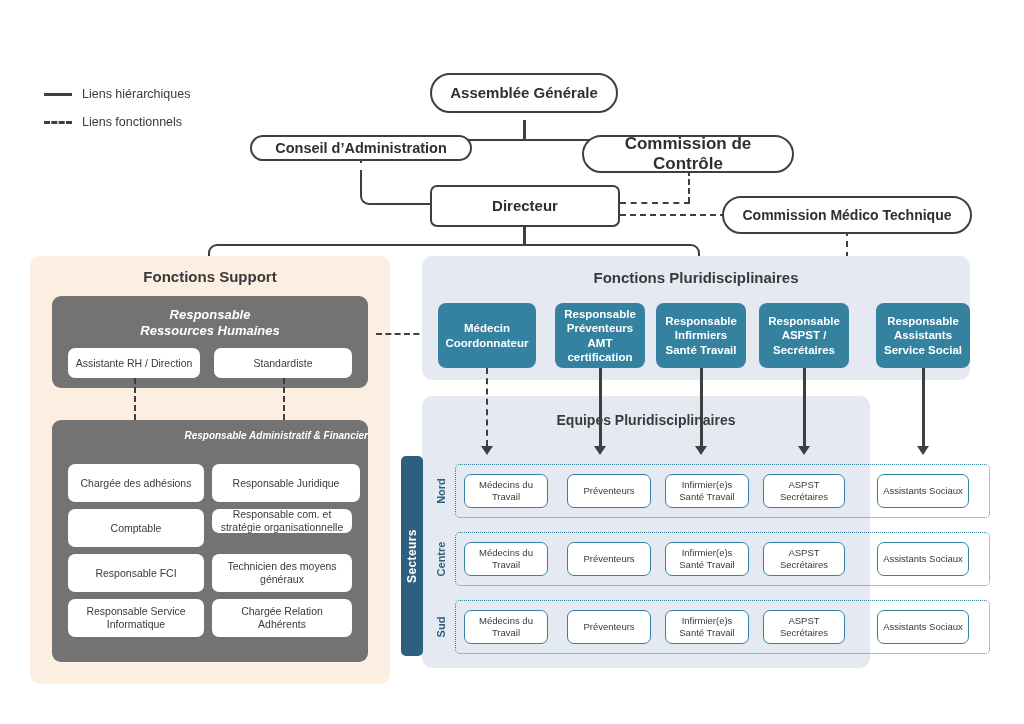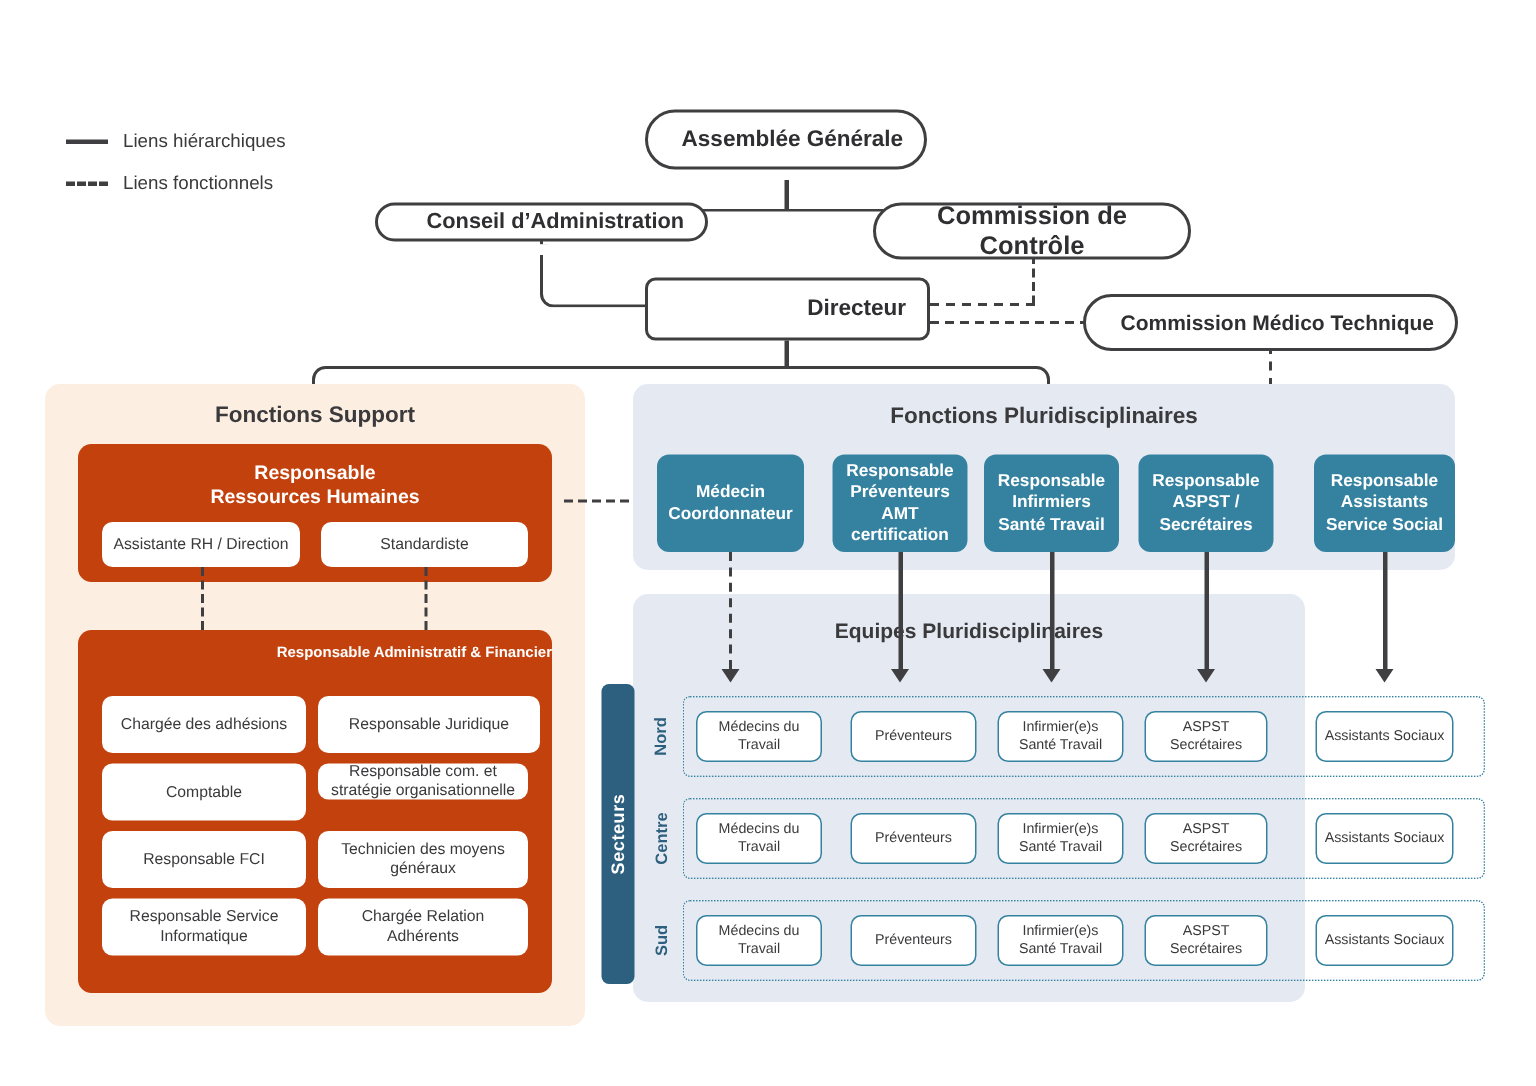--- a/index.html
+++ b/index.html
@@ -13,21 +13,21 @@
 
   
   .legend-row{display:flex;align-items:center;gap:10px;height:18px;}
   .legend-label{font-size:12.5px;color:#3a3a3c;white-space:nowrap;}
   .legend-solid{width:28px;height:0;border-top:3px solid #3f3f41;}
   .legend-dashed{width:28px;height:0;border-top:3px dashed #3f3f41;}
 
   
   .node{
     border:2.5px solid #3f3f41;background:#ffffff;
-    display:flex;align-items:center;justify-content:flex-end;
+    display:flex;align-items:center;justify-content:center;
     text-align:center;font-weight:bold;color:#2f2f31;
     line-height:1.15;
   }
   .node.pill{border-radius:999px;}
   .node.rect{border-radius:7px;}
   .node .ntxt{padding:0 14px;}
 
   
   .vline{background:#3f3f41;width:2.5px;}
   .vdash{border-left:2.5px dashed #3f3f41;width:0;}
@@ -37,21 +37,21 @@
   
   .panel-support{background:#fdeee2;border-radius:10px;}
   .panel-pluri{background:#e5eaf2;border-radius:10px;}
   .panel-equipes{background:#e5eaf2;border-radius:10px;}
   .panel-title{
     font-size:15px;font-weight:bold;color:#3a3a3c;text-align:center;width:100%;
   }
   .panel-title.eq{font-size:14px;}
 
   
-  .orange-block{background:#c2410c;border-radius:9px;}
+  .orange-block{background:#737373;border-radius:9px;font-style:italic;}
   .orange-head{
     color:#ffffff;font-weight:bold;text-align:center;line-height:1.2;
     font-size:13px;width:100%;
   }
   .white-chip{
     background:#ffffff;border-radius:7px;
     display:flex;align-items:center;justify-content:center;text-align:center;
     font-size:10.5px;color:#3a3a3c;line-height:1.2;padding:0 6px;
   }
 

